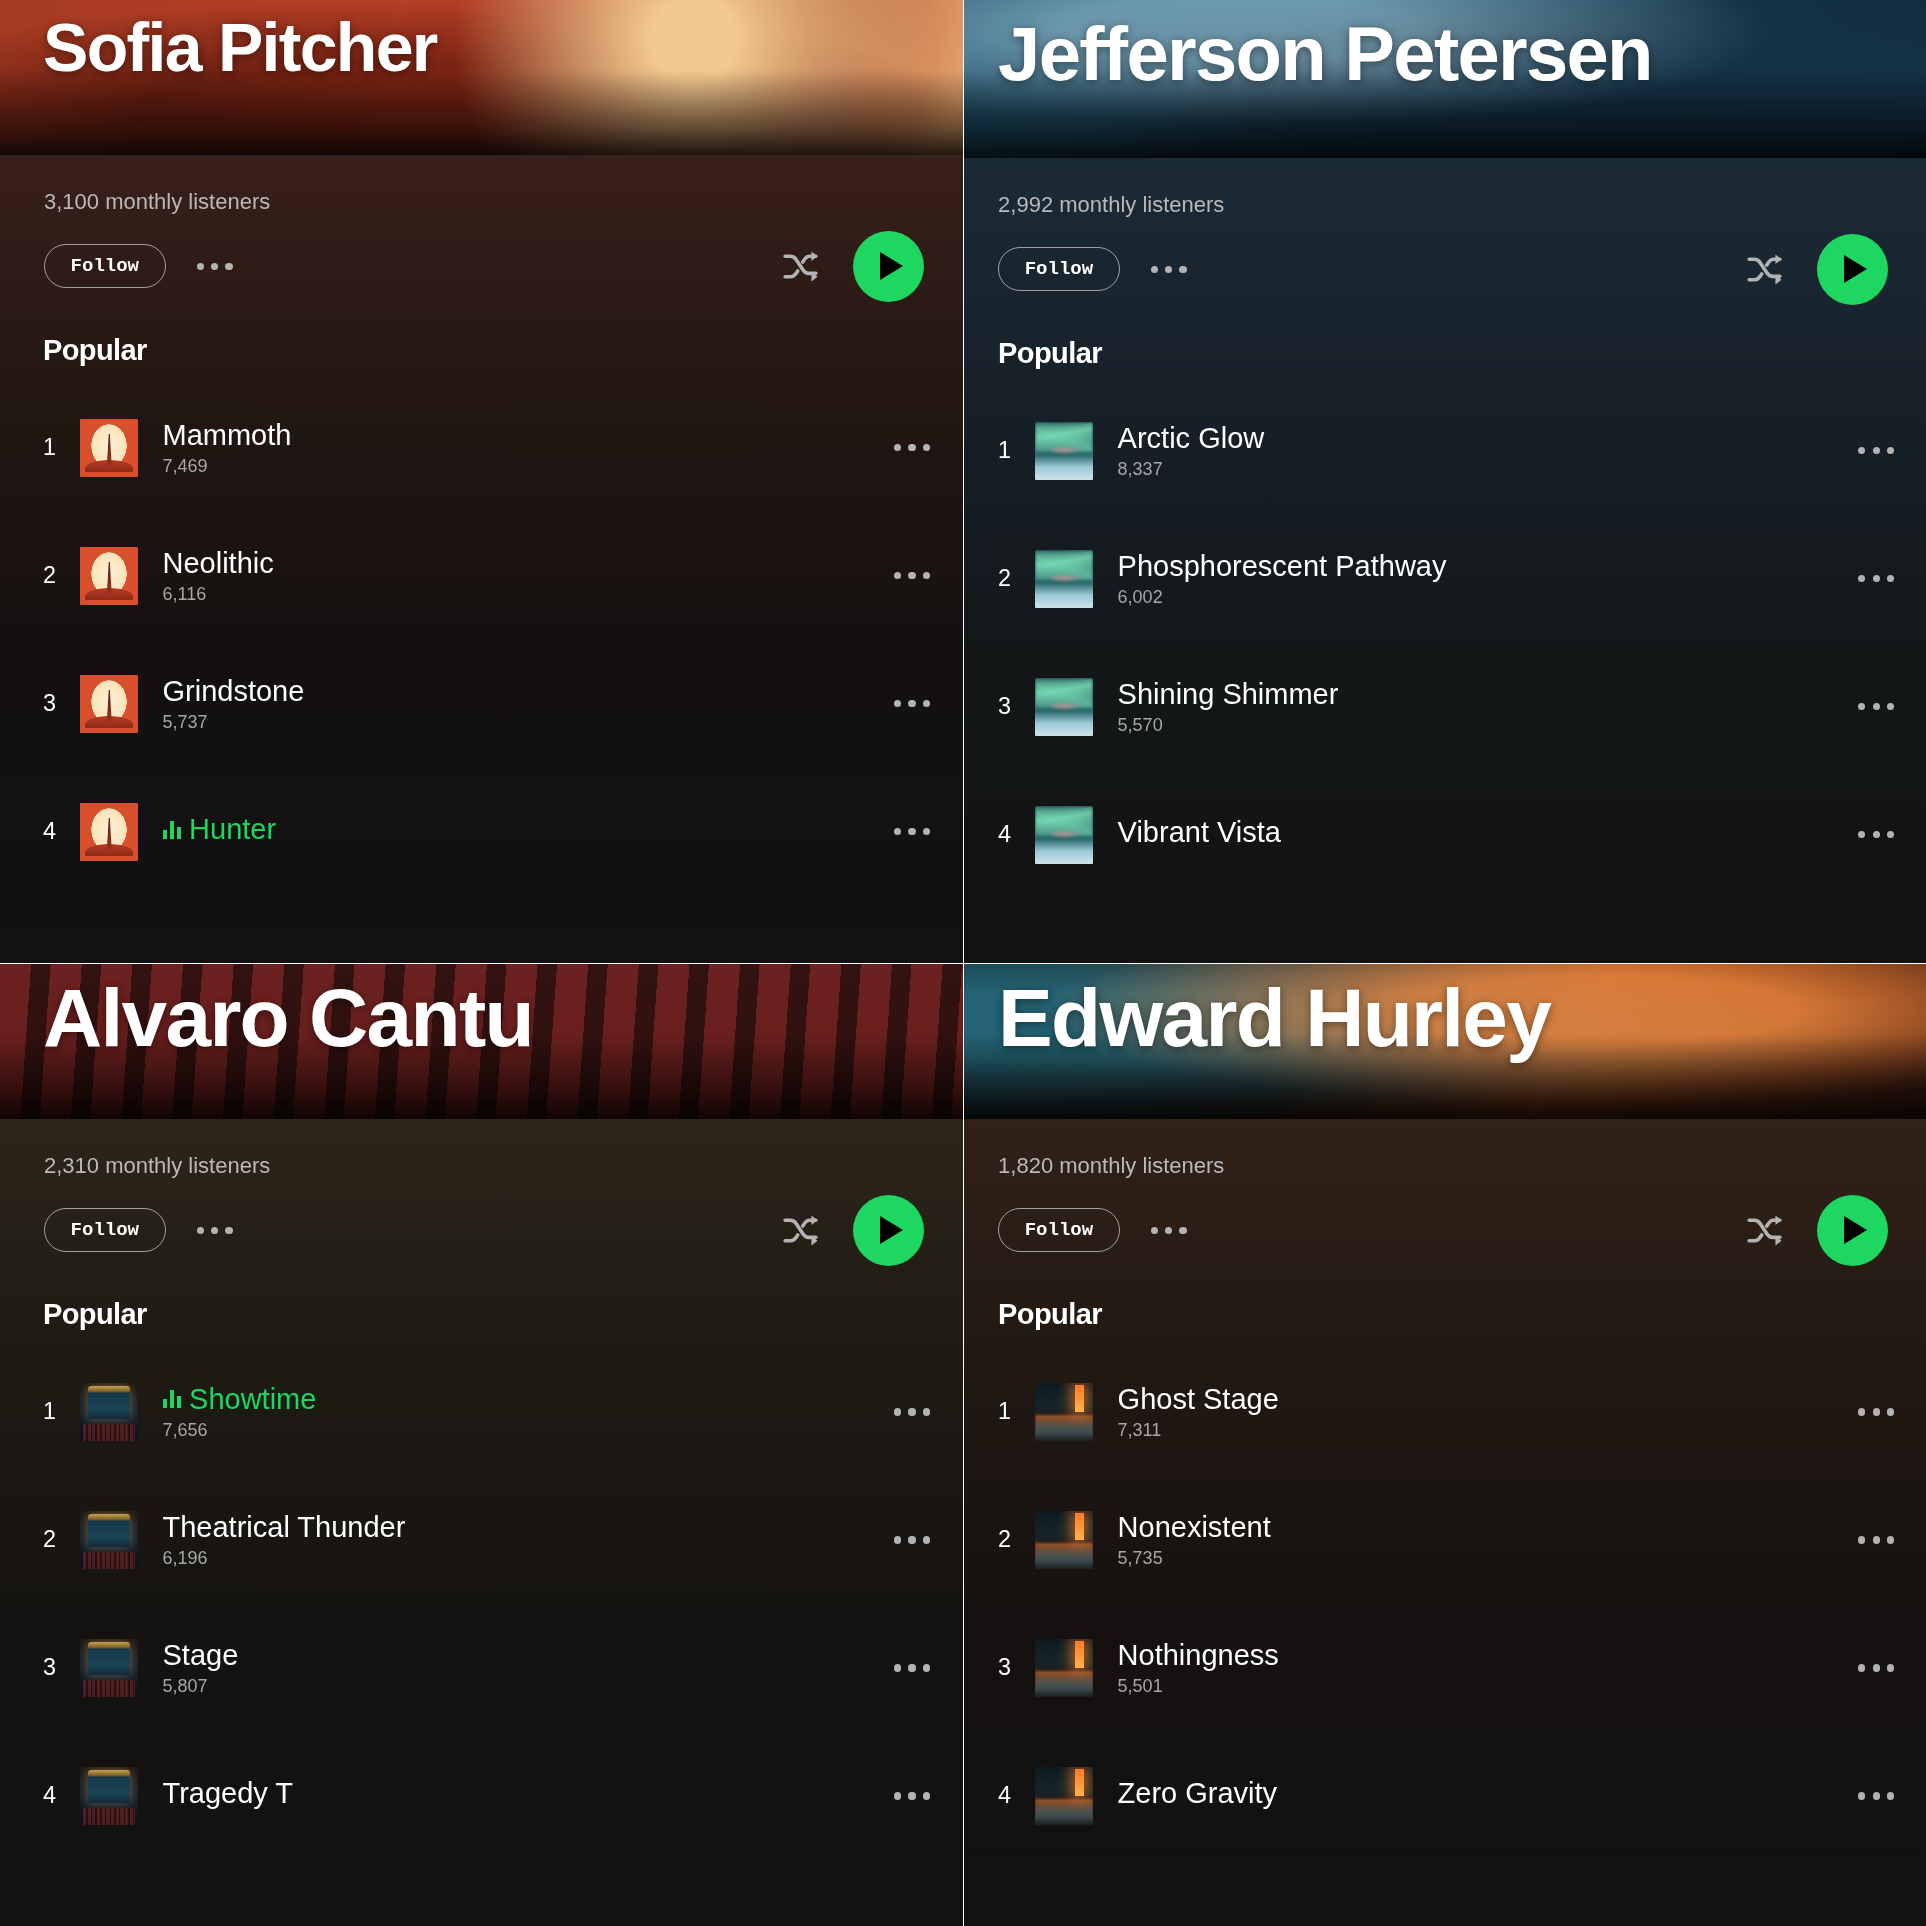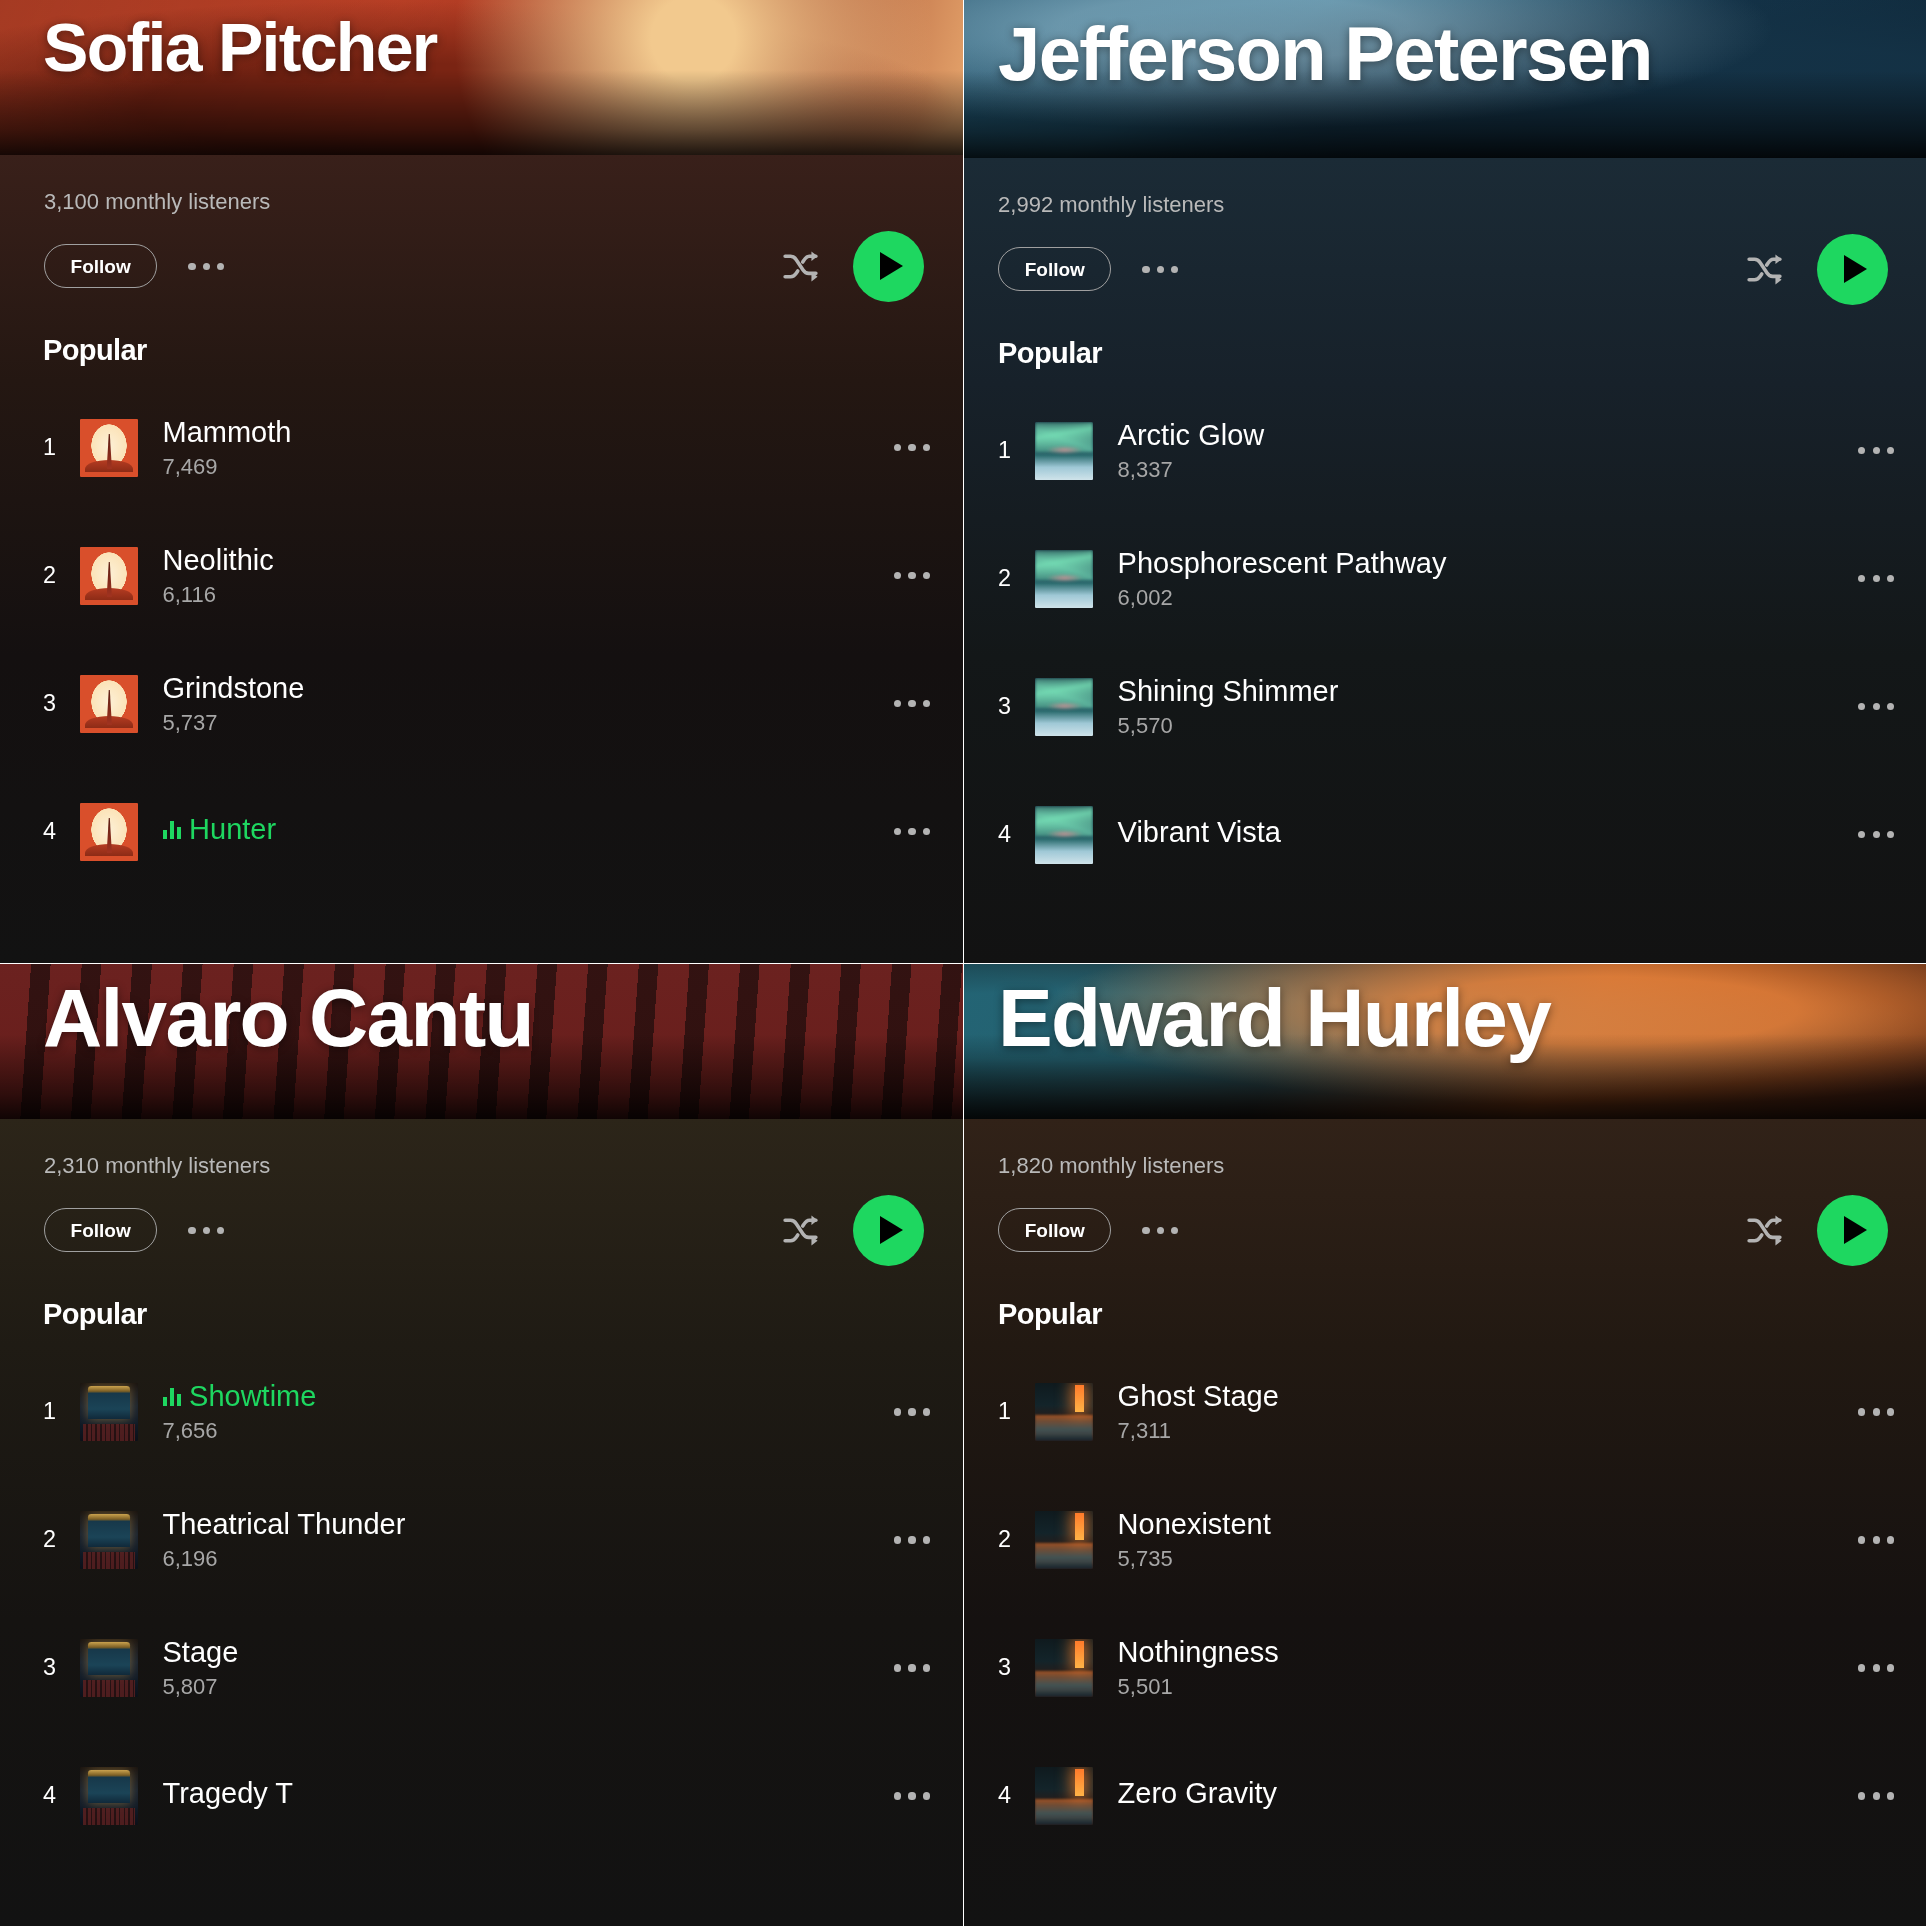--- a/index.html
+++ b/index.html
@@ -54,20 +54,21 @@
     font-size: 22px;
     font-weight: 400;
     padding-left: 44px;
   }
   .actions {
     display: flex;
     align-items: center;
     padding-left: 44px;
     padding-right: 39px;
     height: 78px;
+    font-family: Liberation Mono, monospace;
   }
   .follow-btn {
     border: 1.1px solid #a0a0a0;
     border-radius: 555px;
     color: #ffffff;
     font-size: 19px;
     font-weight: 700;
     padding: 11.7px 25.6px;
     background: transparent;
     line-height: 1;
@@ -127,21 +128,21 @@
     color: #ffffff;
     font-size: 29px;
     font-weight: 400;
     line-height: 1.12;
     white-space: nowrap;
     display: flex; align-items: center; gap: 7.8px;
   }
   .trk-title.playing { color: #1ed760; }
   .trk-plays {
     color: #a7a7a7;
-    font-size: 22px;
+    font-size: 18px;
     font-weight: 400;
     margin-top: 5px;
   }
   .trk-dots {
     display: flex; align-items: center; gap: 7.2px;
     margin-left: 16.7px; flex: none;
   }
   .trk-dots i { width: 7.2px; height: 7.2px; border-radius: 50%; background: #b3b3b3; display: block; }
 
   .eqbars { display: inline-flex; align-items: flex-end; gap: 2.8px; height: 19px; }

